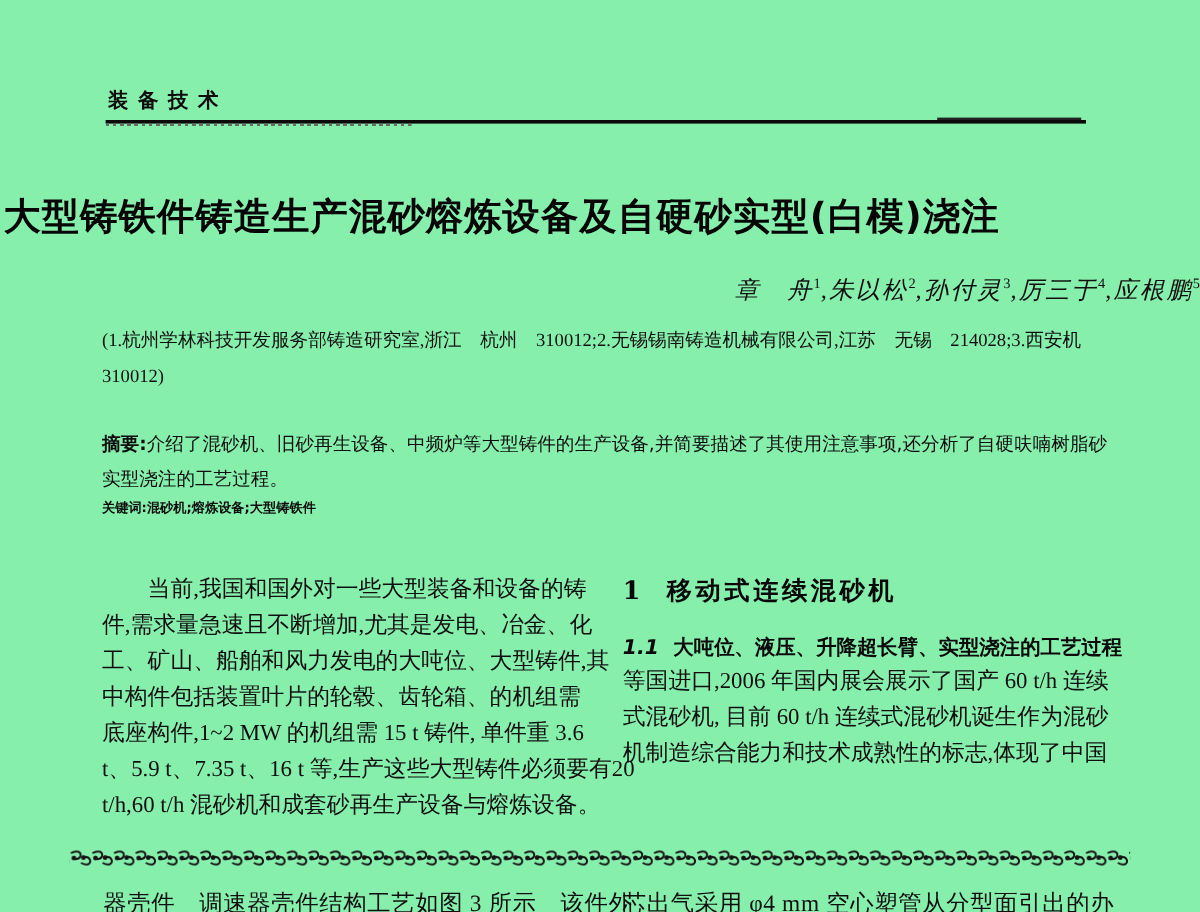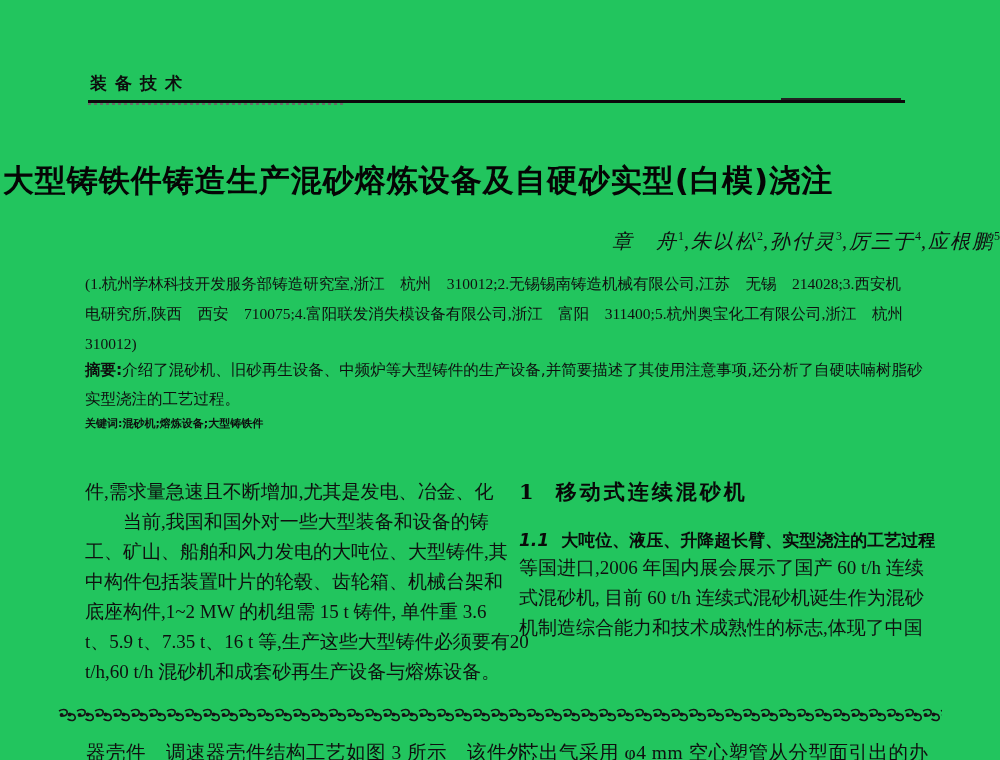--- a/index.html
+++ b/index.html
@@ -1,20 +1,20 @@
 <!DOCTYPE html>
 <html><head>
 <meta charset="utf-8">
 <style>
   html,body{margin:0;padding:0;}
   body{
     width:1000px;height:760px;overflow:hidden;background:#ffffff;color:#141414;
     font-family:"Liberation Serif","DejaVu Serif",serif;
   }
-  .page{position:relative;width:1000px;height:760px;background:#22c55e;}
+  .page{position:relative;width:1000px;height:760px;background:#86efac;}
 
   .col-header{
     position:absolute;left:90px;top:72px;
     font-family:"DejaVu Sans","Liberation Sans",sans-serif;
     font-weight:bold;font-size:17px;letter-spacing:8px;color:#0d0d0d;white-space:nowrap;
   }
   .top-rule{position:absolute;left:88px;top:100px;width:817px;height:3px;background:#0b0b0b;}
   .top-rule::before{
     content:"";position:absolute;left:0;top:3px;width:255px;height:2px;
     background:repeating-linear-gradient(90deg,#6a6a6a 0 3px,transparent 3px 6px);
@@ -90,36 +90,35 @@
 
   <div class="col-header">装备技术</div>
   <div class="top-rule"></div>
 
   <div class="title">大型铸铁件铸造生产混砂熔炼设备及自硬砂实型(白模)浇注</div>
 
   <div class="authors"><span>章　舟</span><sup>1</sup><span>,</span><span>朱以松</span><sup>2</sup><span>,</span><span>孙付灵</span><sup>3</sup><span>,</span><span>厉三于</span><sup>4</sup><span>,</span><span>应根鹏</span><sup>5</sup></div>
 
   <div class="affiliations">
     <div class="line">(1.杭州学林科技开发服务部铸造研究室,浙江　杭州　310012;2.无锡锡南铸造机械有限公司,江苏　无锡　214028;3.西安机</div>
-    <div class="line">电研究所,陕西　西安　710075;4.富阳联发消失模设备有限公司,浙江　富阳　311400;5.杭州奥宝化工有限公司,浙江　杭州</div>
     <div class="line">310012)</div>
   </div>
 
   <div class="abstract">
     <div class="line"><span class="label">摘要:</span><span>介绍了混砂机、旧砂再生设备、中频炉等大型铸件的生产设备,并简要描述了其使用注意事项,还分析了自硬呋喃树脂砂</span></div>
     <div class="line">实型浇注的工艺过程。</div>
   </div>
 
   <div class="keywords"><span class="label">关键词:</span><span>混砂机;熔炼设备;大型铸铁件</span></div>
 
   <div class="left-col body-col">
+    <div class="line indent">当前,我国和国外对一些大型装备和设备的铸</div>
     <div class="line">件,需求量急速且不断增加,尤其是发电、冶金、化</div>
-    <div class="line indent">当前,我国和国外对一些大型装备和设备的铸</div>
     <div class="line">工、矿山、船舶和风力发电的大吨位、大型铸件,其</div>
-    <div class="line">中构件包括装置叶片的轮毂、齿轮箱、机械台架和</div>
+    <div class="line">中构件包括装置叶片的轮毂、齿轮箱、的机组需</div>
     <div class="line">底座构件,1~2 MW 的机组需 15 t 铸件, 单件重 3.6</div>
     <div class="line">t、5.9 t、7.35 t、16 t 等,生产这些大型铸件必须要有20</div>
     <div class="line">t/h,60 t/h 混砂机和成套砂再生产设备与熔炼设备。</div>
   </div>
 
   <div class="right-col body-col">
     <div class="section-head"><span class="sec-num">1</span><span>移动式连续混砂机</span></div>
     <div class="sub-head"><span class="sub-num">1.1</span><span>大吨位、液压、升降超长臂、实型浇注的工艺过程</span></div>
     <div class="line">等国进口,2006 年国内展会展示了国产 60 t/h 连续</div>
     <div class="line">式混砂机, 目前 60 t/h 连续式混砂机诞生作为混砂</div>

